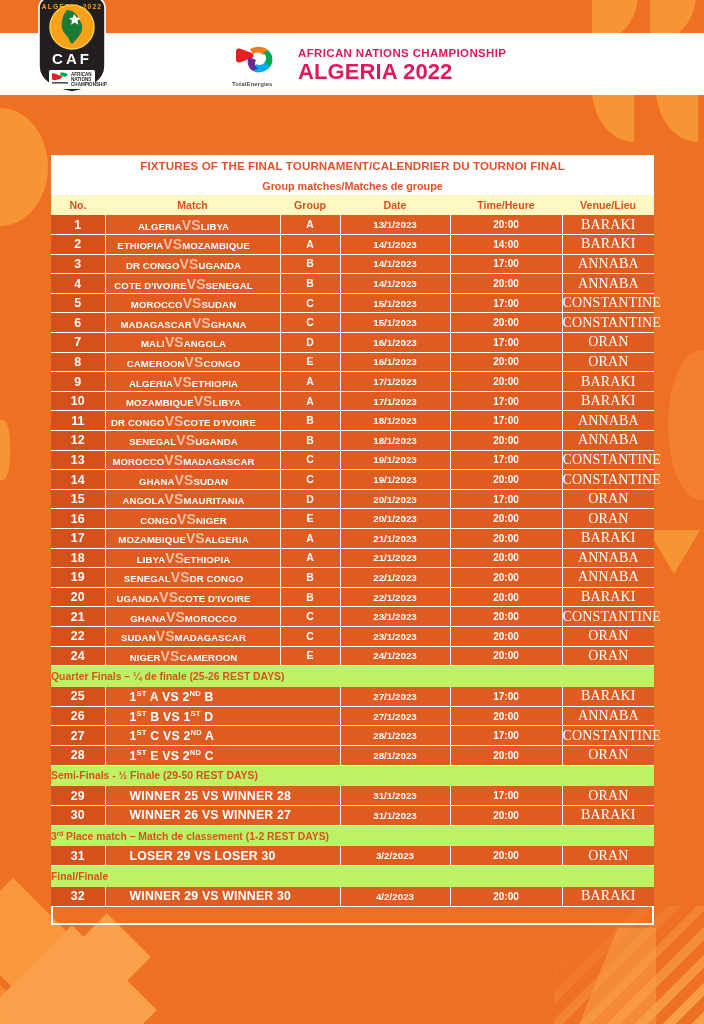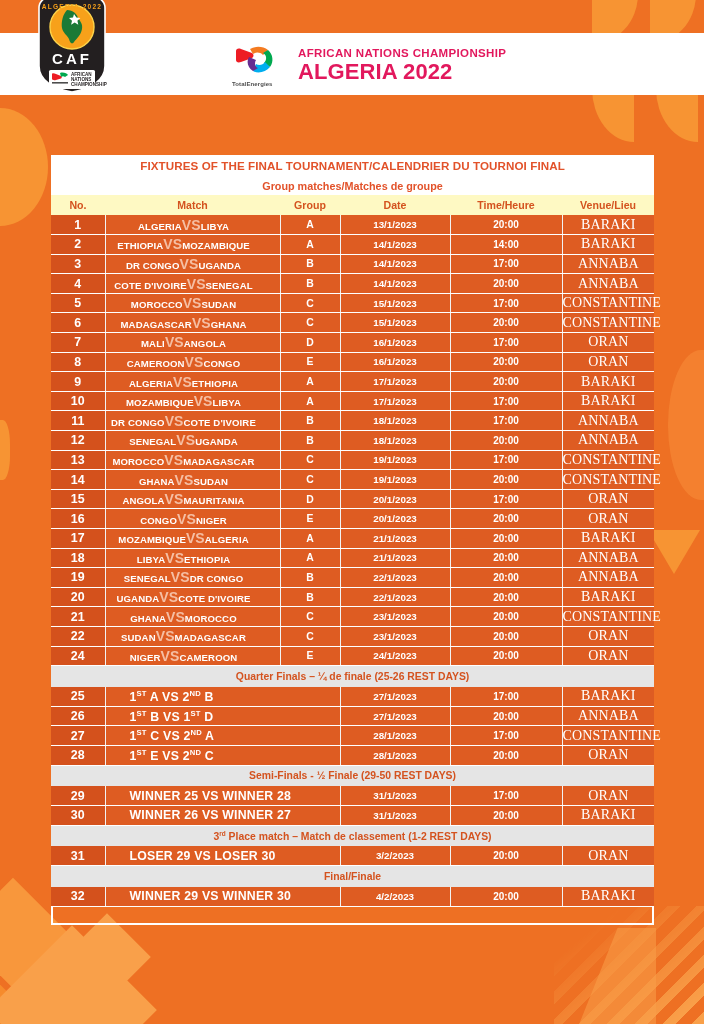--- a/index.html
+++ b/index.html
@@ -162,25 +162,25 @@
   }
   .row-colhead td {
     background: #fef9c3;
     color: #d4531f;
     font-size: 10.6px;
     font-weight: bold;
     text-align: center;
     height: 20px;
   }
   .row-section td {
-    background: #e5e5e5;
+    background: #bef264;
     color: #d4531f;
     font-size: 10.4px;
     font-weight: bold;
-    text-align: center;
+    text-align: left;
     height: 21px;
   }
 
   tr.data-row td {
     height: 19.6px;
     color: #ffffff;
     font-size: 9.6px;
     font-weight: bold;
     text-align: center;
     background: #de5c22;

